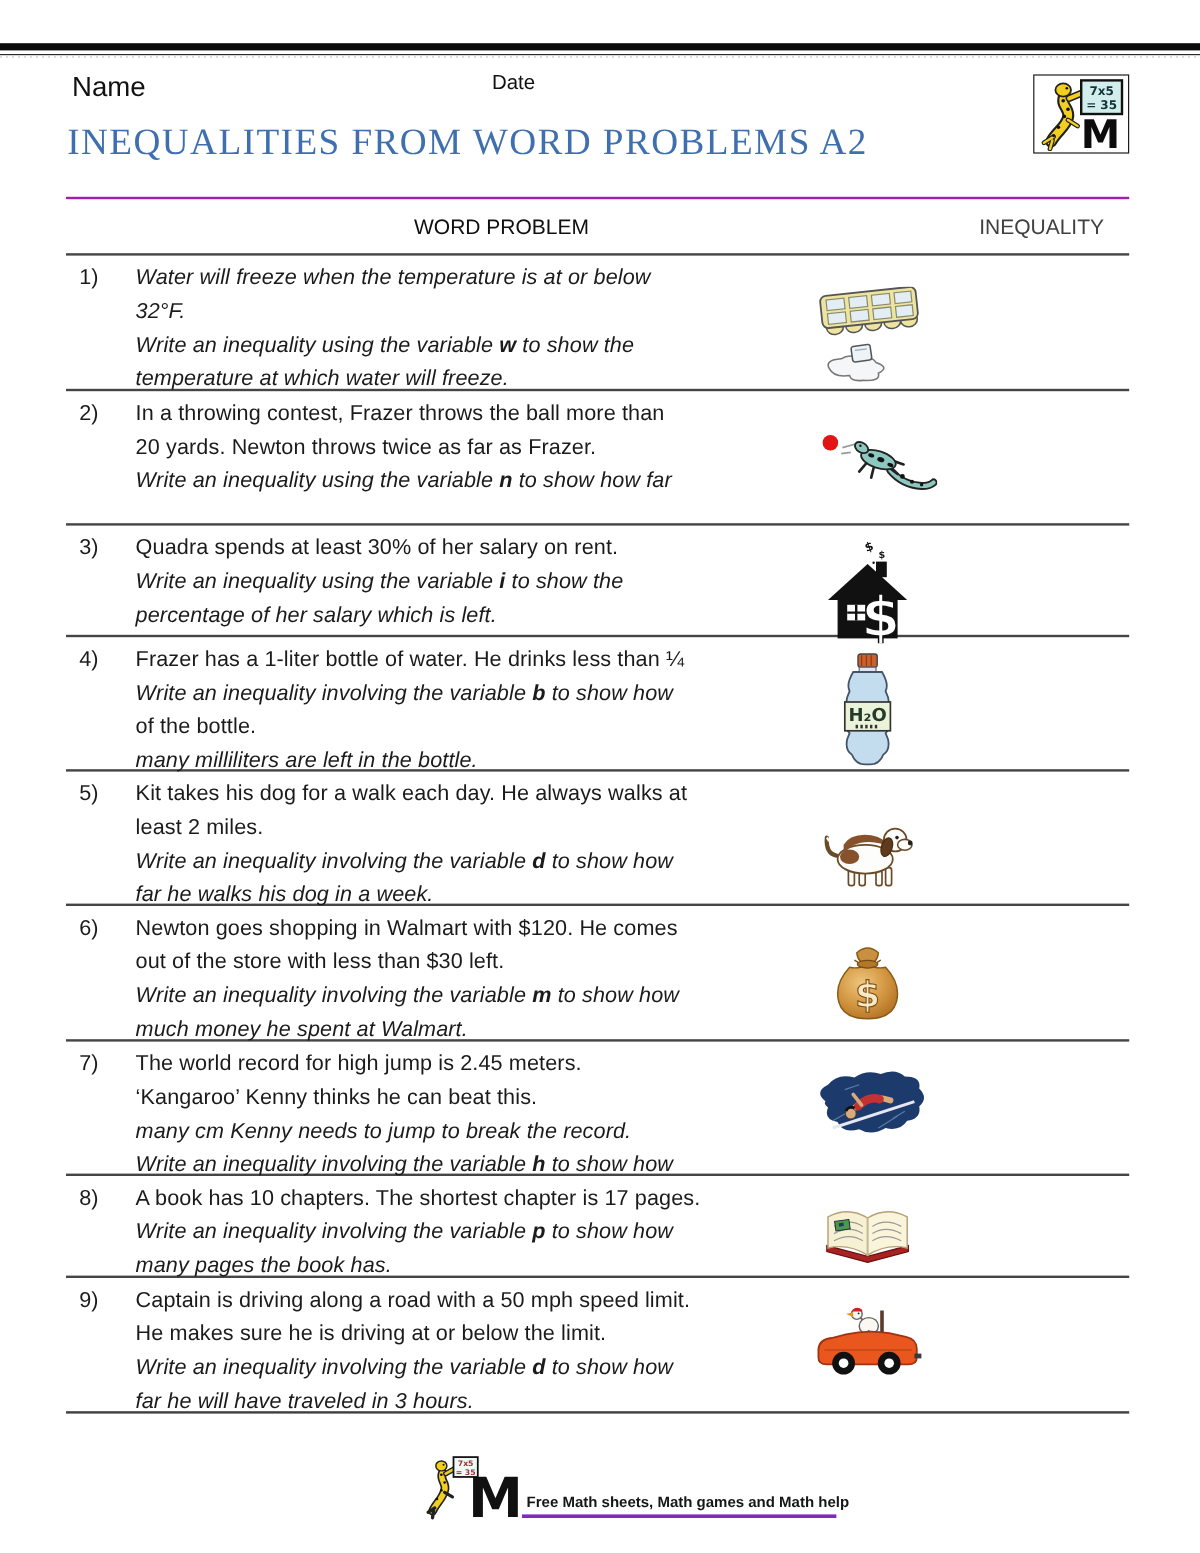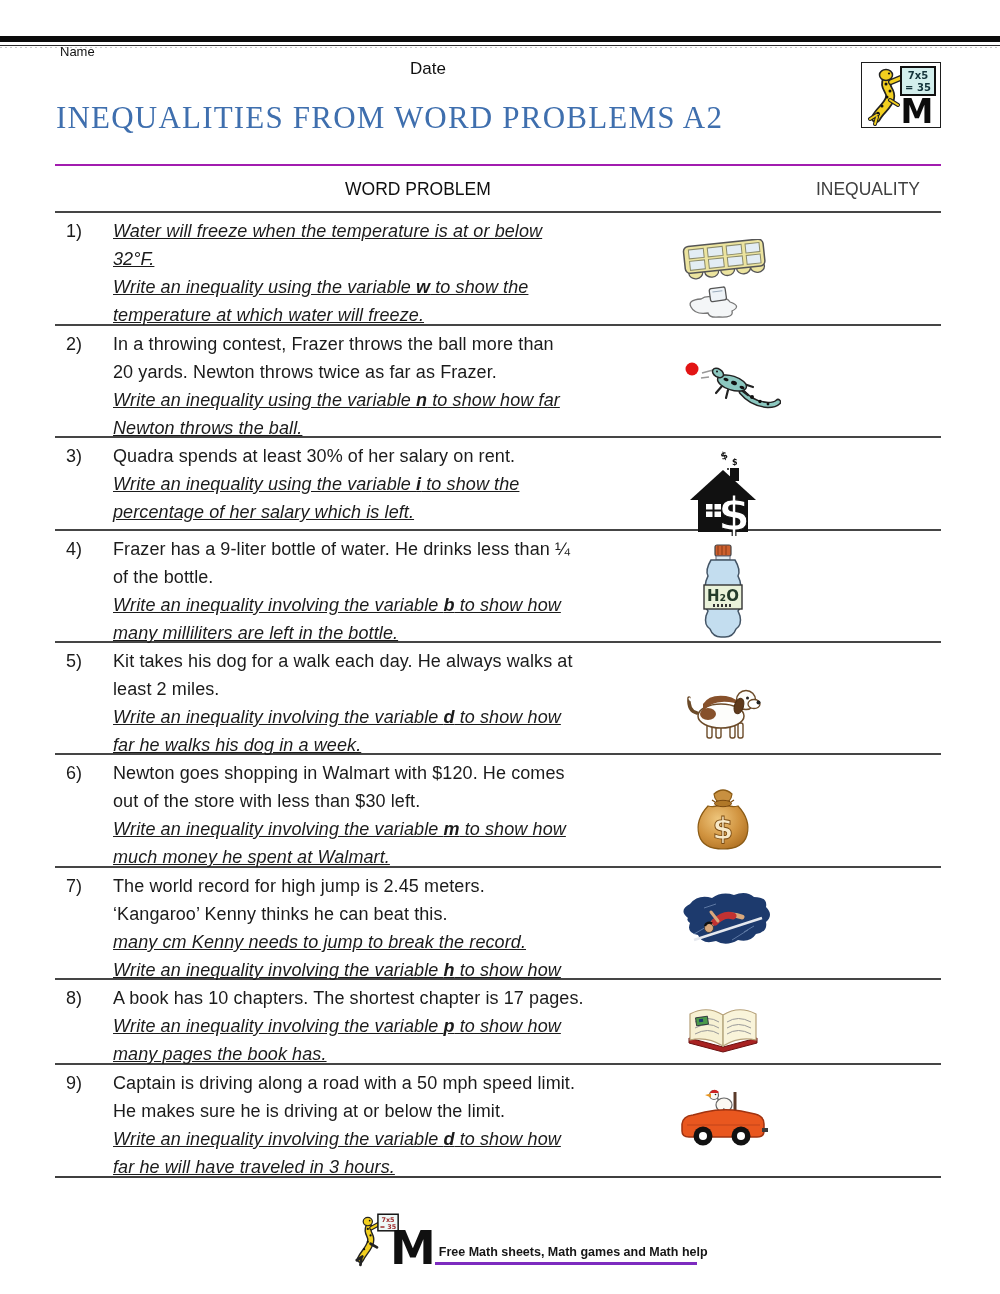--- a/index.html
+++ b/index.html
@@ -6,42 +6,42 @@
   .page {
     position:relative; width:1000px; height:1294px; background:#fff;
     font-family:"Liberation Sans", sans-serif; color:#1b1b1b; overflow:hidden;
   }
   
   .topbar-thick { position:absolute; top:36px; left:0; width:1000px; height:6px; background:#0b0b0b; }
   .topbar-thin  { position:absolute; top:45px; left:0; width:1000px; height:1px; background:#2a2a2a; }
   .topbar-dots  { position:absolute; top:47px; left:0; width:1000px; height:1px;
                   background:repeating-linear-gradient(90deg,#c9c9c9 0 2px,transparent 2px 5px); }
 
-  .name-label { position:absolute; top:44px; left:60px;  font-size:13px; color:#111; }
+  .name-label { position:absolute; top:59px; left:60px;  font-size:23px; color:#111; }
   .date-label { position:absolute; top:59px; left:410px; font-size:17px; color:#111; }
 
   .logo-box { position:absolute; top:62px; left:861px; width:80px; height:66px;
               border:1px solid #1d1d1d; background:#fff; box-sizing:border-box;
               display:flex; align-items:center; justify-content:center; }
 
   .title { position:absolute; top:100px; left:56px; font-family:"Liberation Serif", serif;
            font-size:31px; letter-spacing:1.2px; white-space:nowrap; }
 
   
   .ptable { position:absolute; top:164px; left:55px; width:886px; }
   .thead  { position:relative; height:47px; border-top:2px solid #a21caf; box-sizing:border-box; }
   .th-word { position:absolute; left:290px; top:13px; font-size:17.5px; color:#0f0f0f; }
   .th-ineq { position:absolute; right:21px; top:13px; font-size:17.5px; color:#404040; }
 
   .tbody { border-bottom:2px solid #3f3f3f; }
   .row   { display:flex; border-top:2px solid #454545; box-sizing:border-box; padding-top:4px; }
   .cell-num  { width:58px; padding-left:11px; box-sizing:border-box; font-size:18px; line-height:28px; }
   .cell-text { width:540px; font-size:18px; line-height:28px; letter-spacing:0.1px; }
   .cell-text .line { white-space:nowrap; }
-  .cell-text .it   { font-style:italic;text-decoration:underline; }
+  .cell-text .it   { font-style:italic; }
   .cell-text .var  { font-weight:bold; }
   .cell-icon { width:140px; display:flex; justify-content:center; align-items:flex-start; }
   .cell-ineq { flex:1; }
 
   
   .footer { position:absolute; top:1212px; left:354px; display:flex; align-items:flex-end; }
   .footer .mini-logo { margin-right:-10px; }
   .big-m { font-family:"DejaVu Sans", sans-serif; font-size:46px; font-weight:900;
            line-height:0.82; letter-spacing:-2px; color:#101010; }
   .fcol  { margin-left:-4px; padding-bottom:1px; }
@@ -139,21 +139,20 @@
           </div>
     <div class="cell-ineq"></div>
   </div>
 
   <div class="row" style="height: 112px;">
     <div class="cell-num">2)</div>
     <div class="cell-text">
             <div class="line"><span>In a throwing contest, Frazer throws the ball more than</span></div>
             <div class="line"><span>20 yards. Newton throws twice as far as Frazer.</span></div>
             <div class="line it"><span>Write an inequality using the variable </span><span class="var">n</span><span> to show how far</span></div>
-            <div class="line it"><span>Newton throws the ball.</span></div>
           </div>
     <div class="cell-icon">
     <svg width="115" height="62" viewBox="0 0 115 62" style="margin-top: 26px;">
       <circle cx="26" cy="13" r="6.5" fill="#e21414"></circle>
       <path d="M36,17 l11,-3 M35,22 l8,-1" stroke="#999" stroke-width="1.5" fill="none"></path>
       <g transform="translate(50,14)">
         <path d="M26,22 q10,12 26,13 q7,0 10,-3" stroke="#222" stroke-width="6.5" fill="none" stroke-linecap="round"></path>
         <path d="M26,22 q10,12 26,13 q7,0 10,-3" stroke="#8cc8c0" stroke-width="3.5" fill="none" stroke-linecap="round"></path>
         <path d="M6,16 l-6,7 M12,20 l-2,8 M24,19 l8,6 M28,14 l9,3" stroke="#222" stroke-width="2.2" fill="none" stroke-linecap="round"></path>
         <ellipse cx="16" cy="13" rx="15" ry="7" transform="rotate(18 16 13)" fill="#8cc8c0" stroke="#222" stroke-width="1.5"></ellipse>
@@ -197,23 +196,23 @@
       <line x1="22" y1="62.5" x2="37" y2="62.5" stroke="#111" stroke-width="2"></line>
       <text x="50" y="82" font-family="DejaVu Serif, serif" font-size="46" font-weight="bold" text-anchor="middle" fill="#fff" stroke="#111" stroke-width="1.2">$</text>
     </svg>
           </div>
     <div class="cell-ineq"></div>
   </div>
 
   <div class="row" style="height: 112px;">
     <div class="cell-num">4)</div>
     <div class="cell-text">
-            <div class="line"><span>Frazer has a 9-liter bottle of water. He drinks less than ¼</span></div>
+            <div class="line"><span>Frazer has a 1-liter bottle of water. He drinks less than ¼</span></div>
+            <div class="line it"><span>Write an inequality involving the variable </span><span class="var">b</span><span> to show how</span></div>
             <div class="line"><span>of the bottle.</span></div>
-            <div class="line it"><span>Write an inequality involving the variable </span><span class="var">b</span><span> to show how</span></div>
             <div class="line it"><span>many milliliters are left in the bottle.</span></div>
           </div>
     <div class="cell-icon">
     <svg width="58" height="98" viewBox="0 0 58 98" style="margin-top: 8px;">
       <rect x="21" y="2" width="16" height="11" rx="2" fill="#cc5f2e" stroke="#444" stroke-width="1.2"></rect>
       <path d="M24,3 v9 M28,3 v9 M32,3 v9" stroke="#8a3a14" stroke-width="1"></path>
       <rect x="22" y="13" width="14" height="4" fill="#dce9f2" stroke="#667" stroke-width="1"></rect>
       <path d="M17,17 h24 q6,10 3,16 l2,5 q2,8 -2,12 l2,5 q2,9 -2,13 l2,5 q2,9 -4,13 q-3,8 -11,8 h-4 q-8,0 -11,-8 q-6,-4 -4,-13 l2,-5 q-4,-4 -2,-13 l2,-5 q-4,-4 -2,-12 l2,-5 q-3,-6 3,-16 z" fill="#c3ddef" stroke="#456" stroke-width="1.5"></path>
       <rect x="10" y="42" width="38" height="24" fill="#eaf2da" stroke="#333" stroke-width="1.4"></rect>
       <text x="29" y="58" text-anchor="middle" font-size="15" font-weight="bold" fill="#243b2a">H₂O</text>

